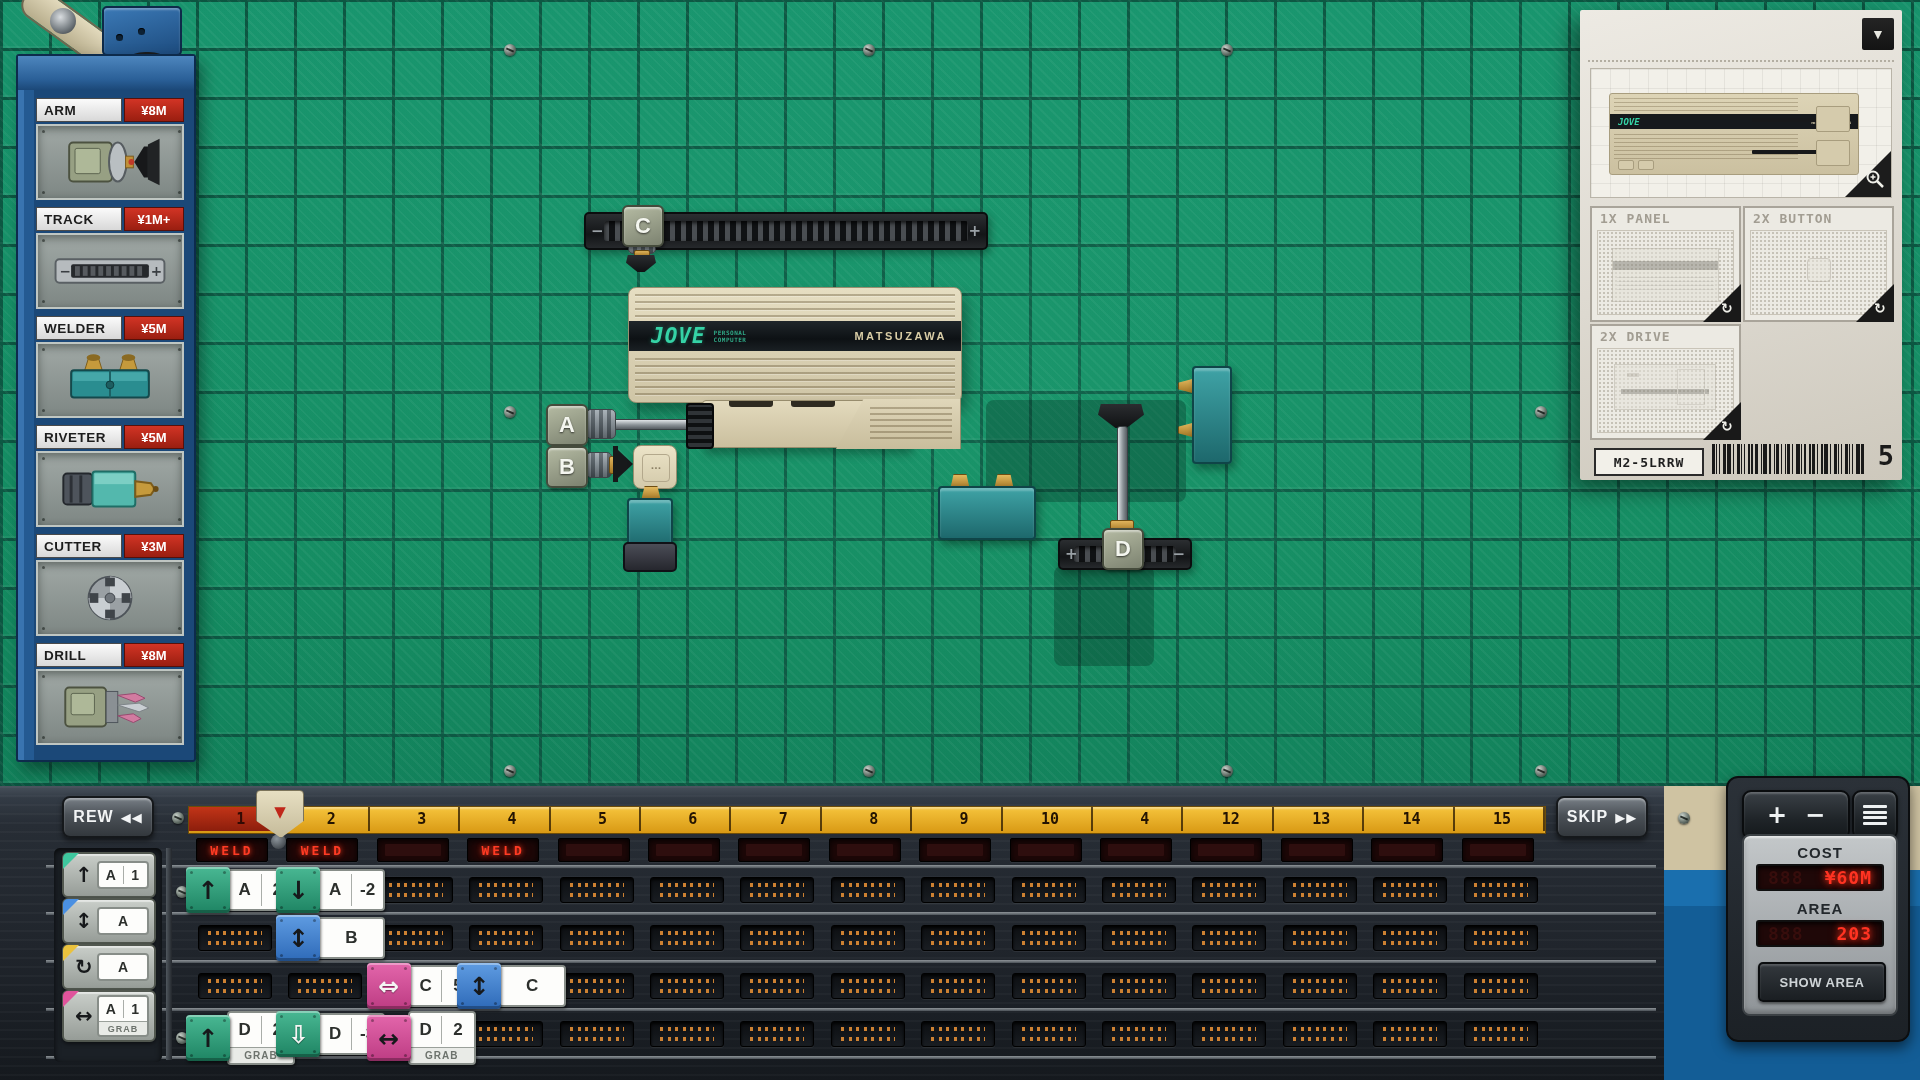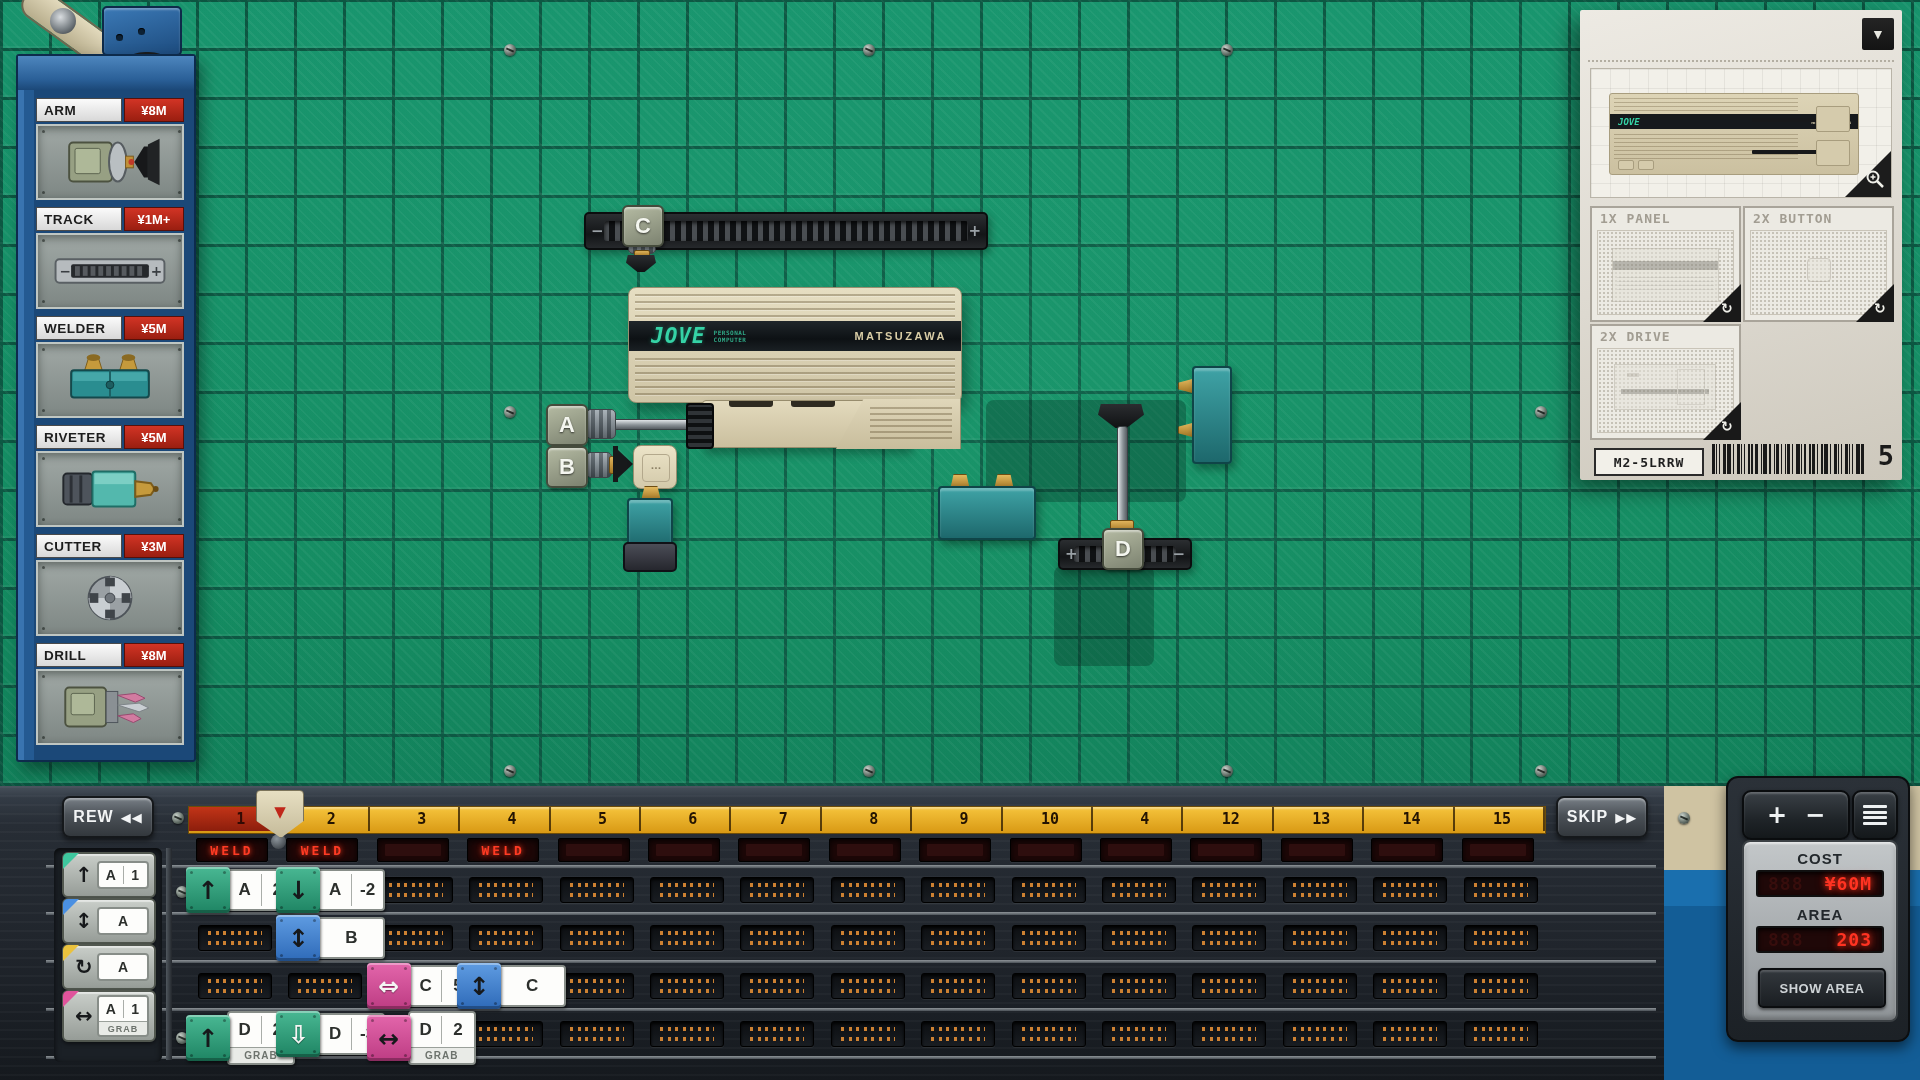--- a/index.html
+++ b/index.html
@@ -235,21 +235,21 @@
     font:700 15px "Liberation Sans",sans-serif;color:#d9efe3;letter-spacing:2px;text-shadow:0 1px 2px rgba(0,0,0,.5);}
   .pod{position:absolute;left:1726px;top:776px;width:180px;height:262px;z-index:40;
     background:linear-gradient(180deg,#2b3138,#1c2126);border:2px solid #0c0e10;border-radius:12px;
     box-shadow:0 6px 14px rgba(0,0,0,.55);}
   .pod-btn{position:absolute;top:12px;height:46px;border-radius:9px;
     background:linear-gradient(180deg,#3a4046,#1f2428 60%,#14181b);border:2px solid #0a0c0e;
     box-shadow:inset 0 2px 2px rgba(255,255,255,.22),0 2px 4px rgba(0,0,0,.5);
     display:flex;align-items:center;justify-content:center;gap:18px;
     font:700 24px "DejaVu Sans",sans-serif;color:#eef1f2;}
   .pod-list i{display:block;width:24px;height:3px;background:#eef1f2;margin:2.5px 0;border-radius:1px;}
-  .meter-panel{position:absolute;left:14px;top:62px;width:152px;height:178px;border-radius:8px;
+  .meter-panel{position:absolute;left:14px;top:56px;width:152px;height:178px;border-radius:8px;
     background:linear-gradient(180deg,#c3c7c9,#8f9498);border:2px solid #3c4145;
     box-shadow:inset 0 2px 2px rgba(255,255,255,.6),inset 0 -3px 5px rgba(0,0,0,.25);}
   .meter-label{position:absolute;width:100%;text-align:center;font:700 15px "Liberation Sans",sans-serif;color:#23282c;letter-spacing:1px;}
   .led-display{position:absolute;left:12px;width:128px;height:27px;background:#1f0808;border:2px solid #101010;border-radius:3px;
     box-shadow:inset 0 2px 5px rgba(0,0,0,.9);display:flex;align-items:center;justify-content:flex-end;padding-right:10px;box-sizing:border-box;
     font:700 18px "DejaVu Sans Mono",monospace;color:#ff3322;letter-spacing:1px;
     text-shadow:0 0 6px rgba(255,50,25,.9),0 0 12px rgba(255,40,20,.4);}
   .led-display::before{content:"888";position:absolute;left:10px;color:rgba(120,30,24,.28);text-shadow:none;}
   .show-btn{position:absolute;left:14px;top:126px;width:124px;height:36px;border-radius:5px;
     background:linear-gradient(180deg,#33383d,#1a1e22);border:2px solid #0b0d0f;

